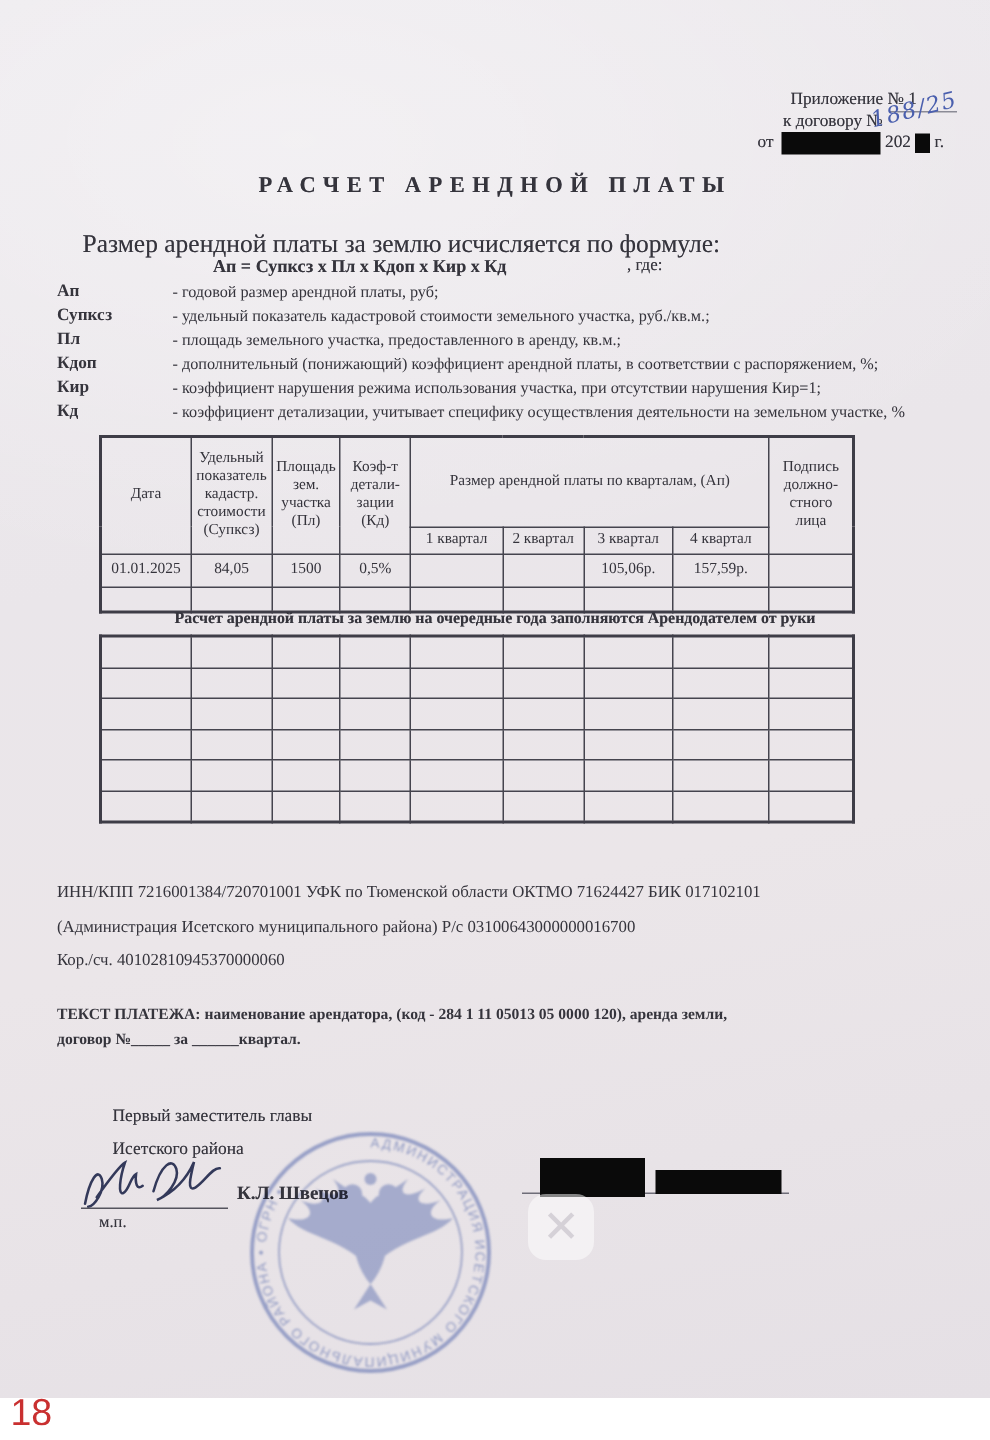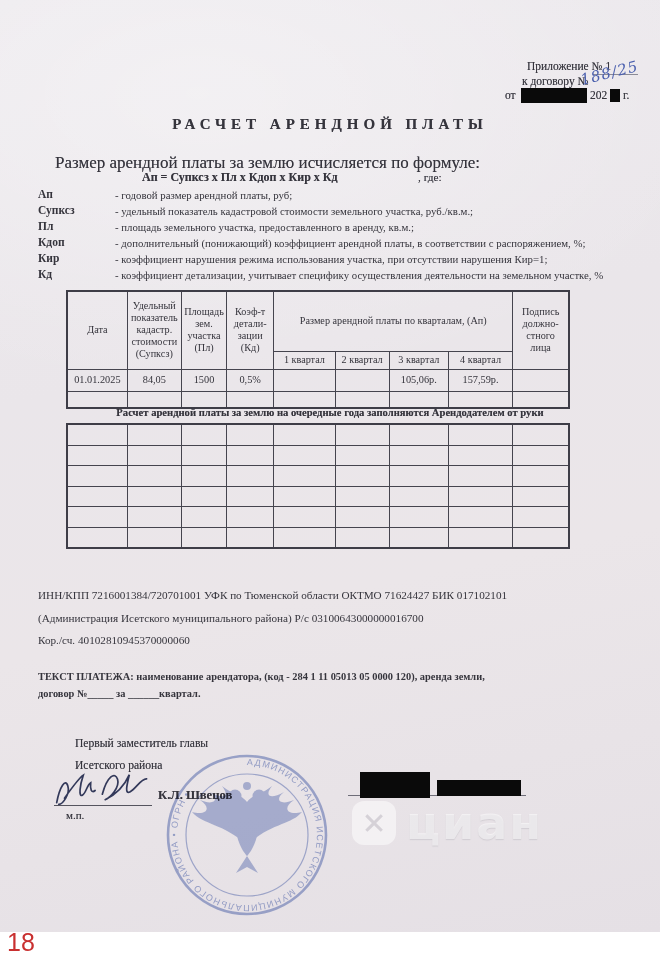--- a/index.html
+++ b/index.html
@@ -267,18 +267,17 @@
       </g>
     </g>
   </svg>
 
   <div class="u-line" style="left:348px;top:795px;width:178px;border-color:#6e6d78;"></div>
   <div class="redact" style="left:360px;top:772px;width:70px;height:26px;"></div>
   <div class="redact" style="left:437px;top:780px;width:84px;height:16px;"></div>
 
   <div class="wm">
     <div class="wm-box">✕</div>
-    <div class="wm-text">циан</div>
   </div>
 
 </div>
 
 <div class="page-num">18</div>
 
 </body></html>

